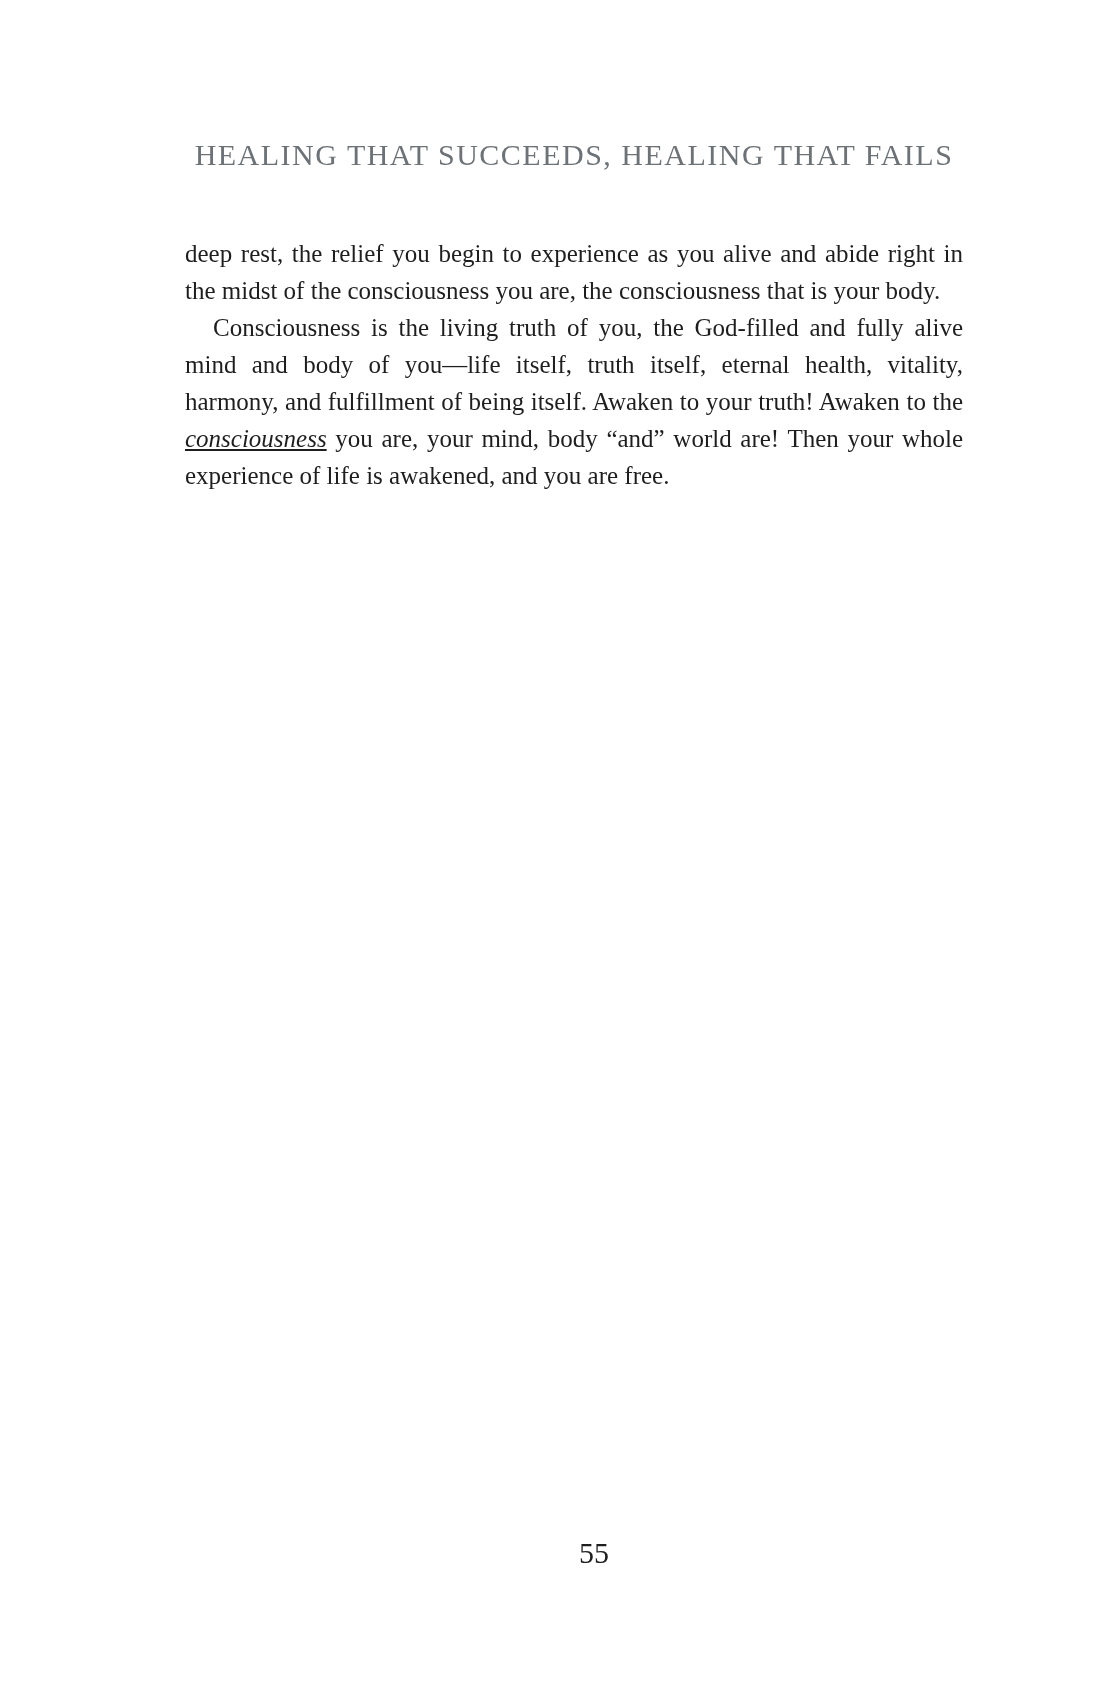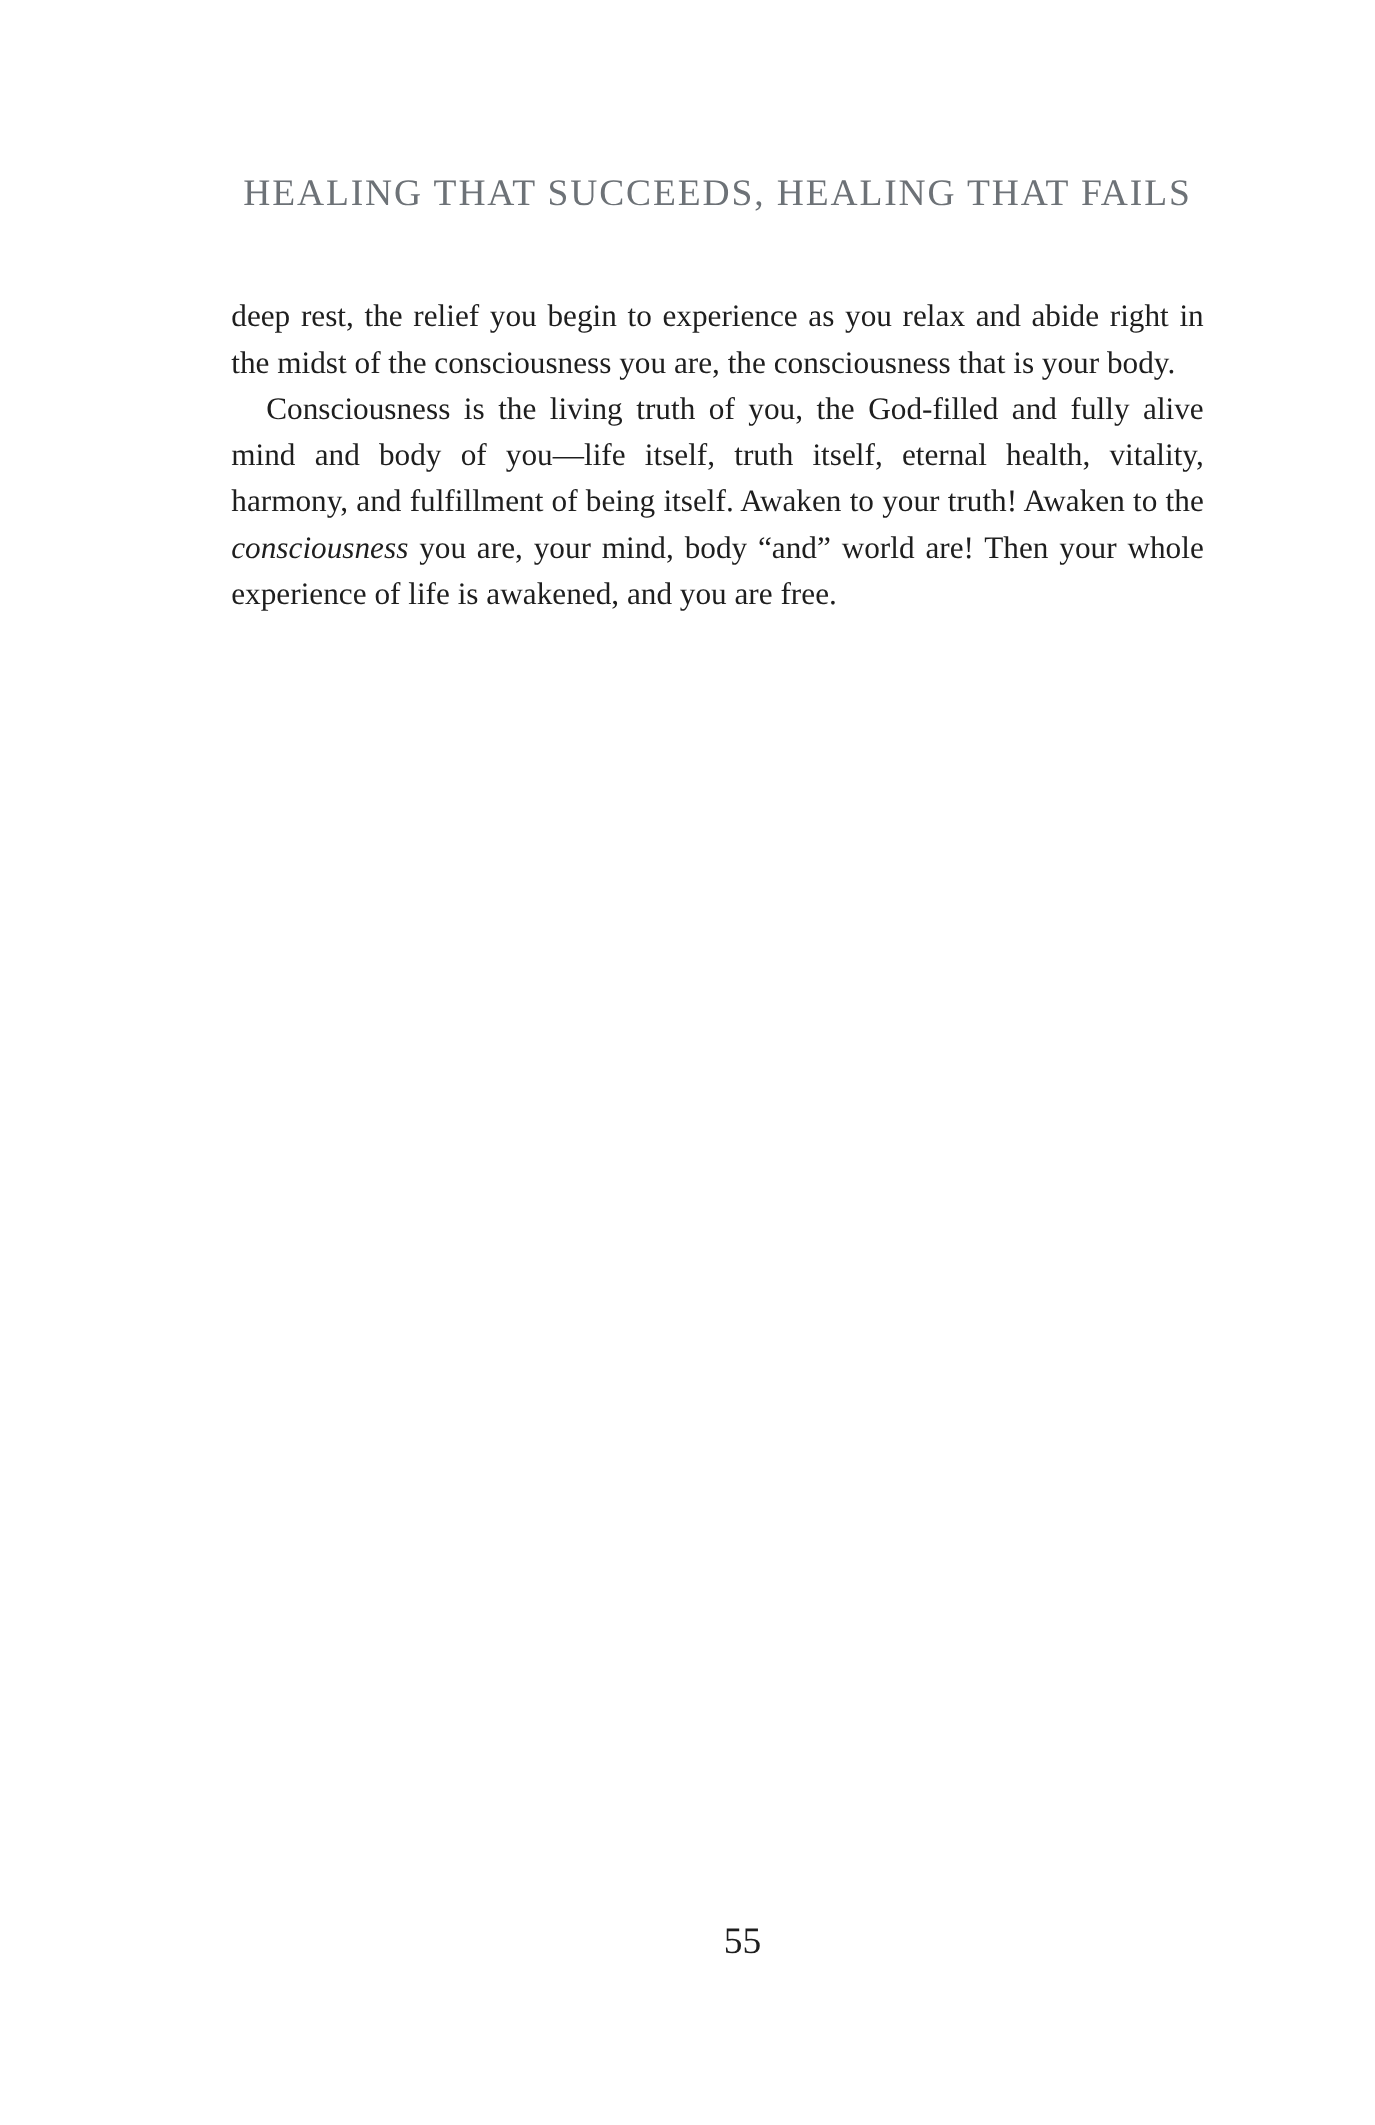--- a/index.html
+++ b/index.html
@@ -39,37 +39,38 @@
   }
   .body-text p {
     margin: 0;
     padding: 0;
   }
   .body-text p.indent {
     text-indent: 28px;
   }
   .italic {
     font-style: italic;
+    text-decoration: underline;
   }
   .page-number {
     position: absolute;
     top: 1536px;
     left: 578px;
     transform: translateX(-50%);
     font-size: 30px;
     line-height: 34px;
     color: var(--body-color, #1e1e1e);
     margin-left: 16px;
   }
 </style>
 </head>
 <body>
 
 <div class="page">
   <div class="running-header">HEALING THAT SUCCEEDS, HEALING THAT FAILS</div>
 
   <div class="body-text">
-      <p class=""><span>deep rest, the relief you begin to experience as you relax and abide right in the midst of the consciousness you are, the consciousness that is your body.</span></p>
+      <p class=""><span>deep rest, the relief you begin to experience as you alive and abide right in the midst of the consciousness you are, the consciousness that is your body.</span></p>
       <p class="indent"><span>Consciousness is the living truth of you, the God-filled and fully alive mind and body of you—life itself, truth itself, eternal health, vitality, harmony, and fulfillment of being itself. Awaken to your truth! Awaken to the </span><span class="italic">consciousness</span><span> you are, your mind, body “and” world are! Then your whole experience of life is awakened, and you are free.</span></p>
     </div>
 
   <div class="page-number">55</div>
 </div>
 
 </body></html>

